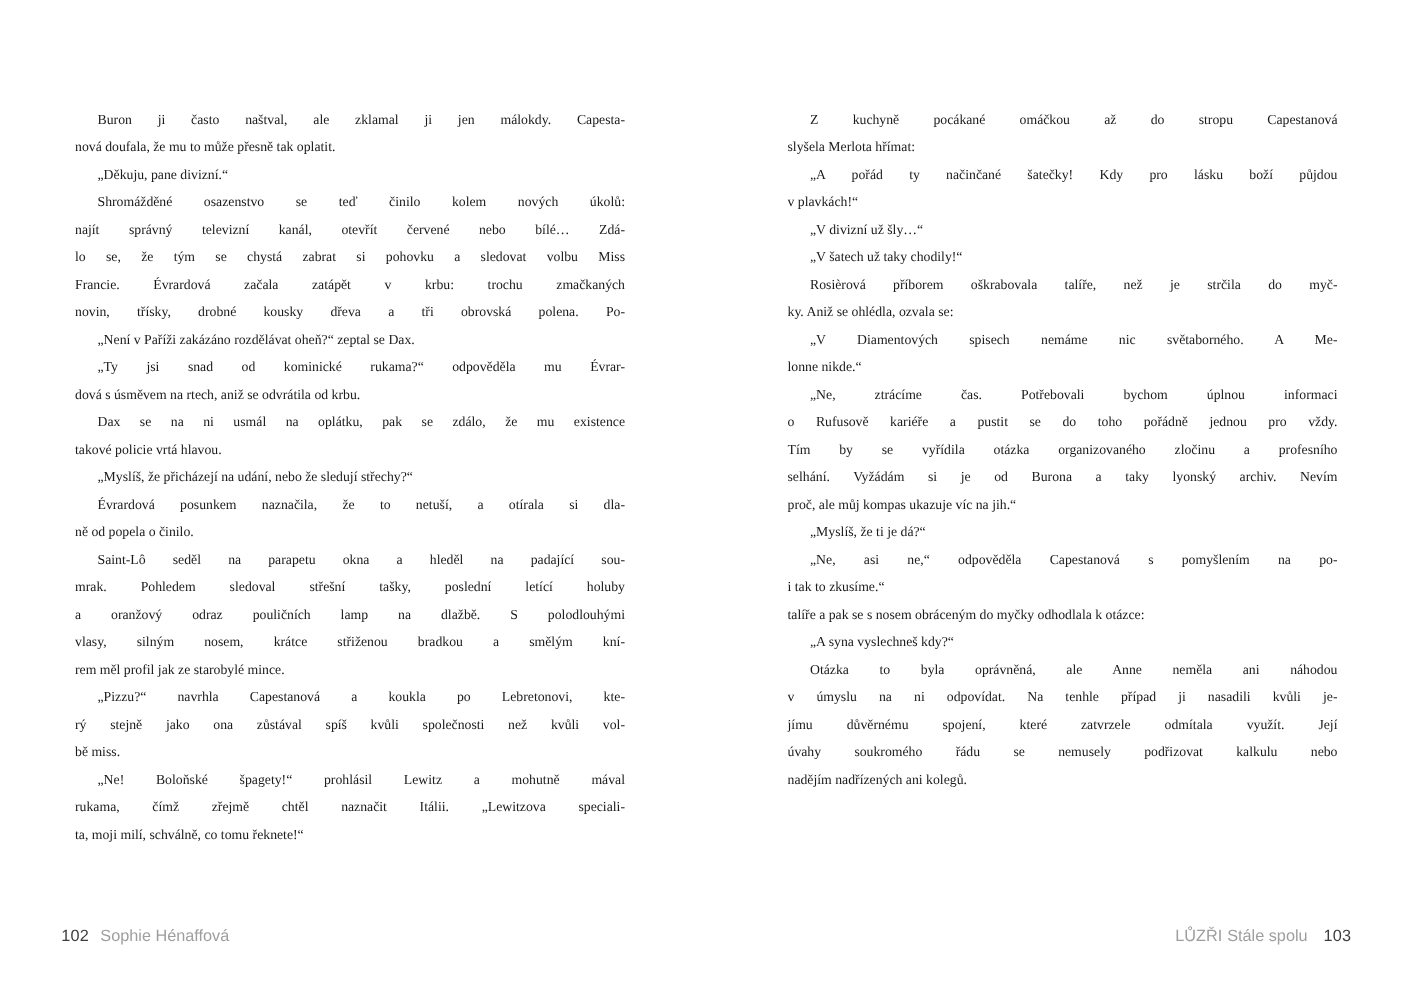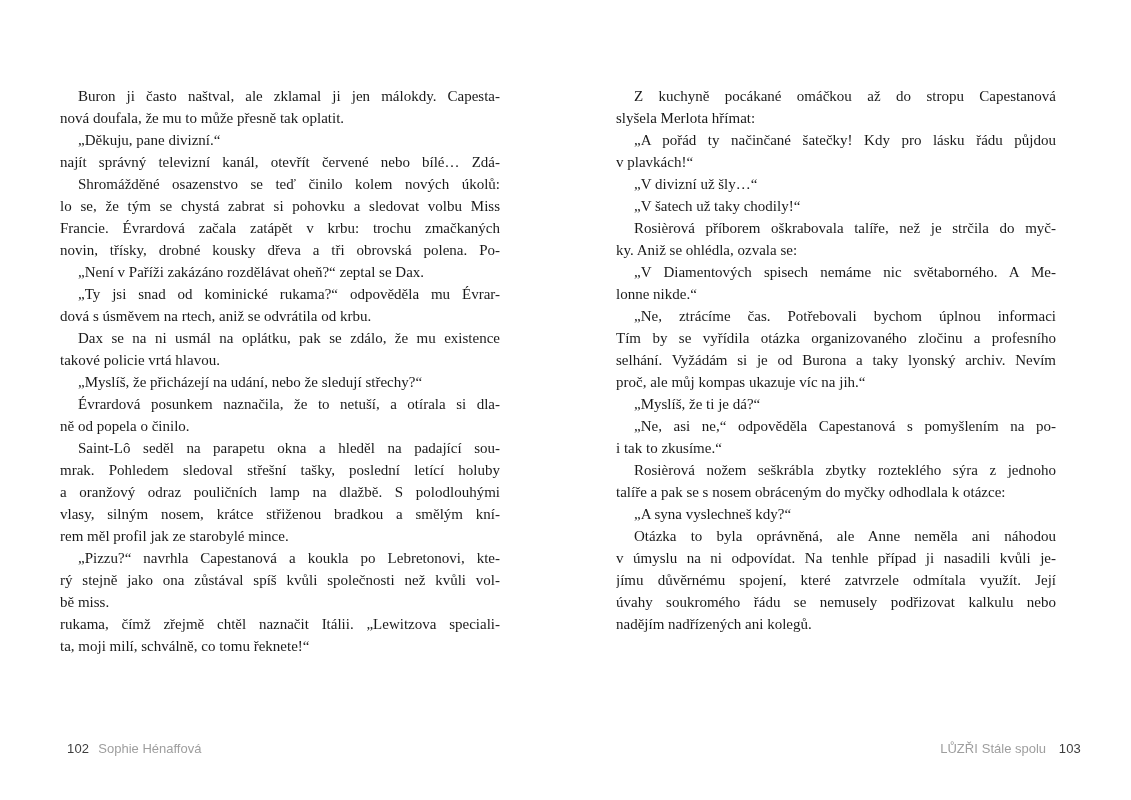--- a/index.html
+++ b/index.html
@@ -17,24 +17,24 @@
   .spread {
     position: absolute;
     inset: 0;
     background: #ffffff;
   }
   .page-text {
     position: absolute;
     top: 85px;
     width: 440px;
     color: #1a1a1a;
-    font-size: 15px;
+    font-size: 11px;
   }
   .page-text.left  { left: 60px; }
-  .page-text.right { left: 616px; }
+  .page-text.right { left: 630px; }
 
   .paragraph { margin: 0; }
 
   .line {
     height: 22px;
     line-height: 22px;
     overflow: hidden;
     text-align: justify;
     white-space: normal;
   }
@@ -50,21 +50,21 @@
 
   .footer {
     position: absolute;
     top: 741px;
     height: 16px;
     font-family: "Liberation Sans", "DejaVu Sans", sans-serif;
     font-size: 13px;
     line-height: 16px;
     white-space: nowrap;
   }
-  .footer.left { left: 67px; }
+  .footer.left { left: 49px; }
   .footer.right { right: 50px; text-align: right; }
   .page-num { color: #3d3d3d; letter-spacing: 0.2px; }
   .footer-label { color: #9e9e9e; }
   .footer.left .footer-label { margin-left: 9px; }
   .footer.right .footer-label { margin-right: 9px; }
   .footer-series { margin-right: 4px; }
 </style>
 </head>
 <body>
 
@@ -72,22 +72,22 @@
 
   <div class="page-text left">
       <div class="paragraph">
         <div class="line j indent">Buron ji často naštval, ale zklamal ji jen málokdy. Capesta-</div>
         <div class="line last">nová doufala, že mu to může přesně tak oplatit.</div>
       </div>
       <div class="paragraph">
         <div class="line last indent">„Děkuju, pane divizní.“</div>
       </div>
       <div class="paragraph">
+        <div class="line j indent">Shromážděné osazenstvo se teď činilo kolem nových úkolů:</div>
         <div class="line j">najít správný televizní kanál, otevřít červené nebo bílé… Zdá-</div>
-        <div class="line j indent">Shromážděné osazenstvo se teď činilo kolem nových úkolů:</div>
         <div class="line j">lo se, že tým se chystá zabrat si pohovku a sledovat volbu Miss</div>
         <div class="line j">Francie. Évrardová začala zatápět v krbu: trochu zmačkaných</div>
         <div class="line j">novin, třísky, drobné kousky dřeva a tři obrovská polena. Po-</div>
       </div>
       <div class="paragraph">
         <div class="line last indent">„Není v Paříži zakázáno rozdělávat oheň?“ zeptal se Dax.</div>
       </div>
       <div class="paragraph">
         <div class="line j indent">„Ty jsi snad od kominické rukama?“ odpověděla mu Évrar-</div>
         <div class="line last">dová s úsměvem na rtech, aniž se odvrátila od krbu.</div>
@@ -109,63 +109,64 @@
         <div class="line j">a oranžový odraz pouličních lamp na dlažbě. S polodlouhými</div>
         <div class="line j">vlasy, silným nosem, krátce střiženou bradkou a smělým kní-</div>
         <div class="line last">rem měl profil jak ze starobylé mince.</div>
       </div>
       <div class="paragraph">
         <div class="line j indent">„Pizzu?“ navrhla Capestanová a koukla po Lebretonovi, kte-</div>
         <div class="line j">rý stejně jako ona zůstával spíš kvůli společnosti než kvůli vol-</div>
         <div class="line last">bě miss.</div>
       </div>
       <div class="paragraph">
+        <div class="line j indent">„Ne! Boloňské špagety!“ prohlásil Lewitz a mohutně mával</div>
         <div class="line j">rukama, čímž zřejmě chtěl naznačit Itálii. „Lewitzova speciali-</div>
         <div class="line last">ta, moji milí, schválně, co tomu řeknete!“</div>
       </div>
     </div>
 
   <div class="page-text right">
       <div class="paragraph">
         <div class="line j indent">Z kuchyně pocákané omáčkou až do stropu Capestanová</div>
         <div class="line last">slyšela Merlota hřímat:</div>
       </div>
       <div class="paragraph">
-        <div class="line j indent">„A pořád ty načinčané šatečky! Kdy pro lásku řádu půjdou</div>
+        <div class="line j indent">„A pořád ty načinčané šatečky! Kdy pro lásku boží půjdou</div>
         <div class="line last">v plavkách!“</div>
       </div>
       <div class="paragraph">
         <div class="line last indent">„V divizní už šly…“</div>
       </div>
       <div class="paragraph">
         <div class="line last indent">„V šatech už taky chodily!“</div>
       </div>
       <div class="paragraph">
         <div class="line j indent">Rosièrová příborem oškrabovala talíře, než je strčila do myč-</div>
         <div class="line last">ky. Aniž se ohlédla, ozvala se:</div>
       </div>
       <div class="paragraph">
         <div class="line j indent">„V Diamentových spisech nemáme nic světaborného. A Me-</div>
         <div class="line last">lonne nikde.“</div>
       </div>
       <div class="paragraph">
         <div class="line j indent">„Ne, ztrácíme čas. Potřebovali bychom úplnou informaci</div>
+        <div class="line j">o Rufusově kariéře a pustit se do toho pořádně jednou pro vždy.</div>
         <div class="line j">Tím by se vyřídila otázka organizovaného zločinu a profesního</div>
         <div class="line j">selhání. Vyžádám si je od Burona a taky lyonský archiv. Nevím</div>
         <div class="line last">proč, ale můj kompas ukazuje víc na jih.“</div>
       </div>
       <div class="paragraph">
         <div class="line last indent">„Myslíš, že ti je dá?“</div>
       </div>
       <div class="paragraph">
         <div class="line j indent">„Ne, asi ne,“ odpověděla Capestanová s pomyšlením na po-</div>
         <div class="line last">i tak to zkusíme.“</div>
       </div>
       <div class="paragraph">
-        <div class="line j indent">Rosièrová nožem seškrábla zbytky rozteklého sýra z jednoho</div>
         <div class="line last">talíře a pak se s nosem obráceným do myčky odhodlala k otázce:</div>
       </div>
       <div class="paragraph">
         <div class="line last indent">„A syna vyslechneš kdy?“</div>
       </div>
       <div class="paragraph">
         <div class="line j indent">Otázka to byla oprávněná, ale Anne neměla ani náhodou</div>
         <div class="line j">v úmyslu na ni odpovídat. Na tenhle případ ji nasadili kvůli je-</div>
         <div class="line j">jímu důvěrnému spojení, které zatvrzele odmítala využít. Její</div>
         <div class="line j">úvahy soukromého řádu se nemusely podřizovat kalkulu nebo</div>

